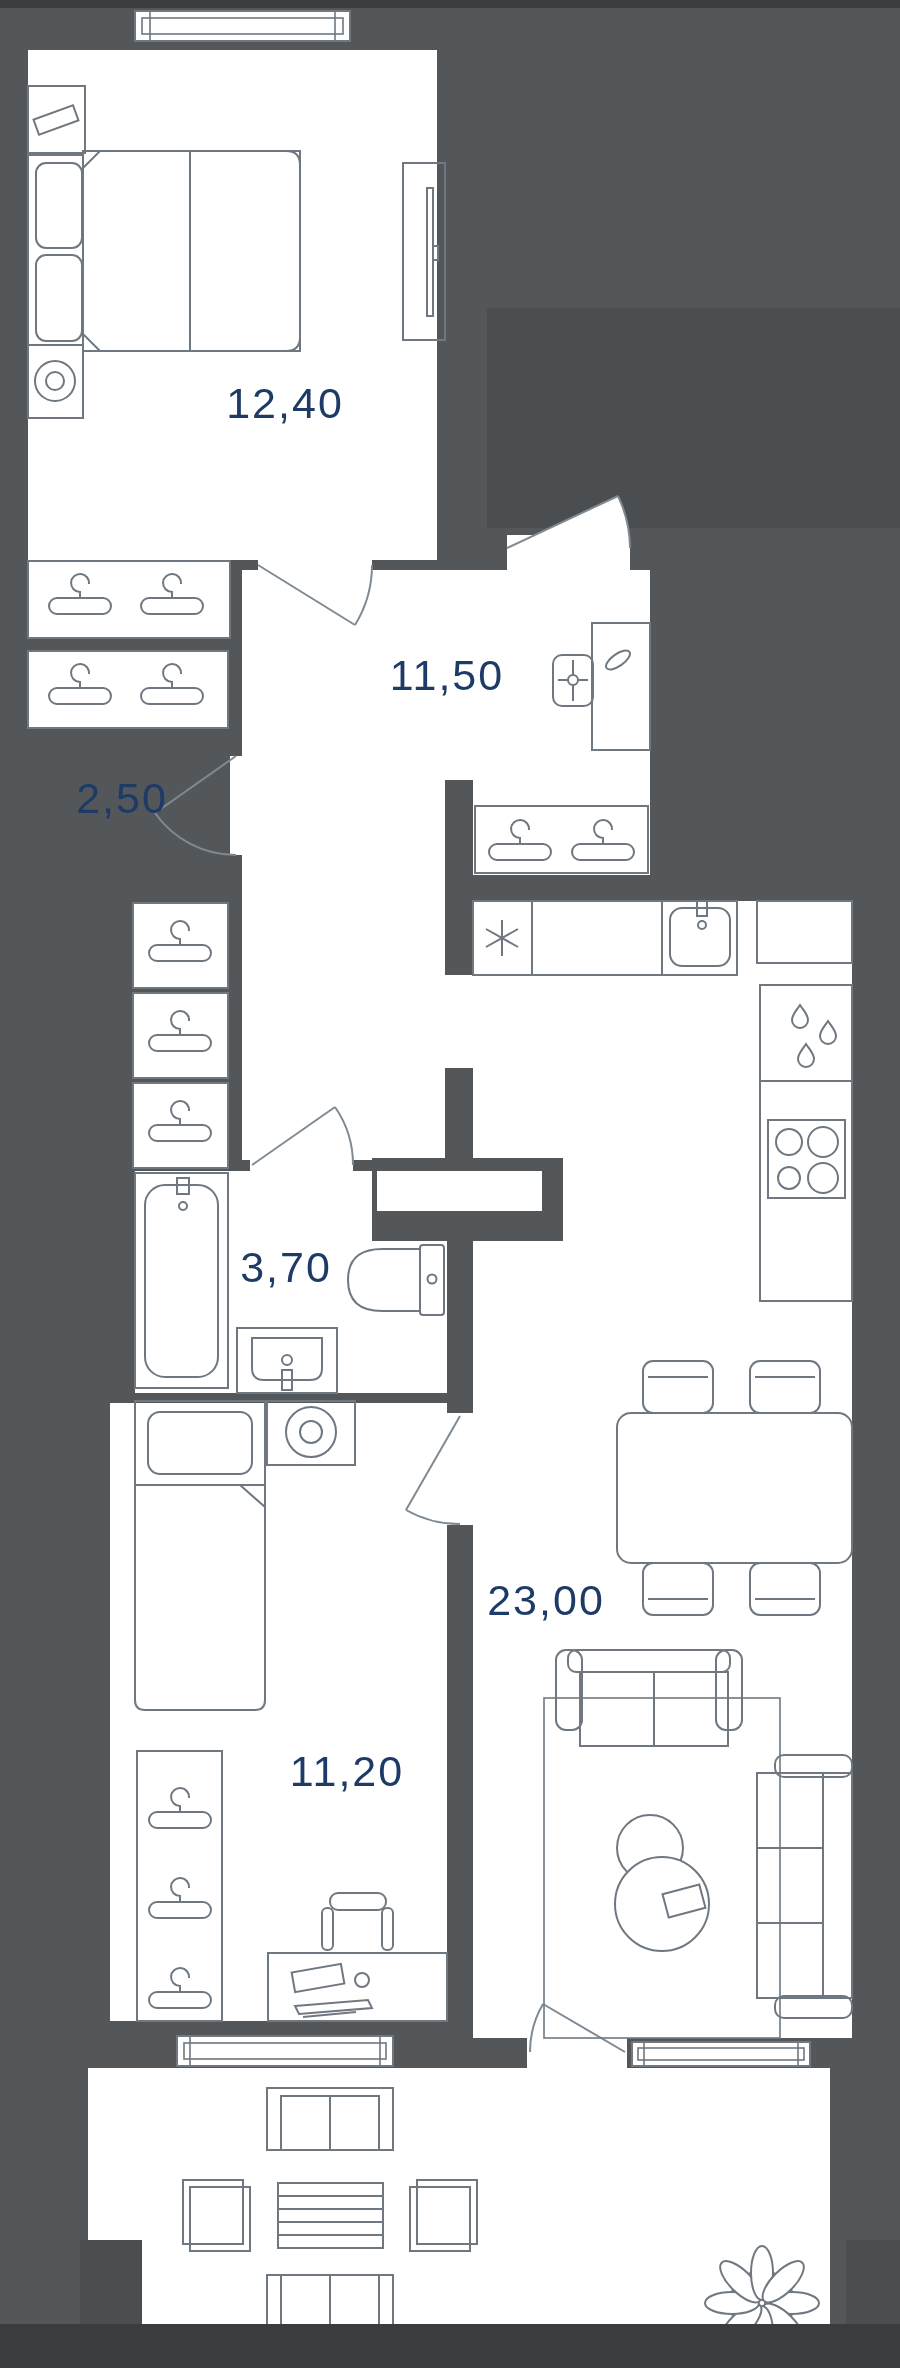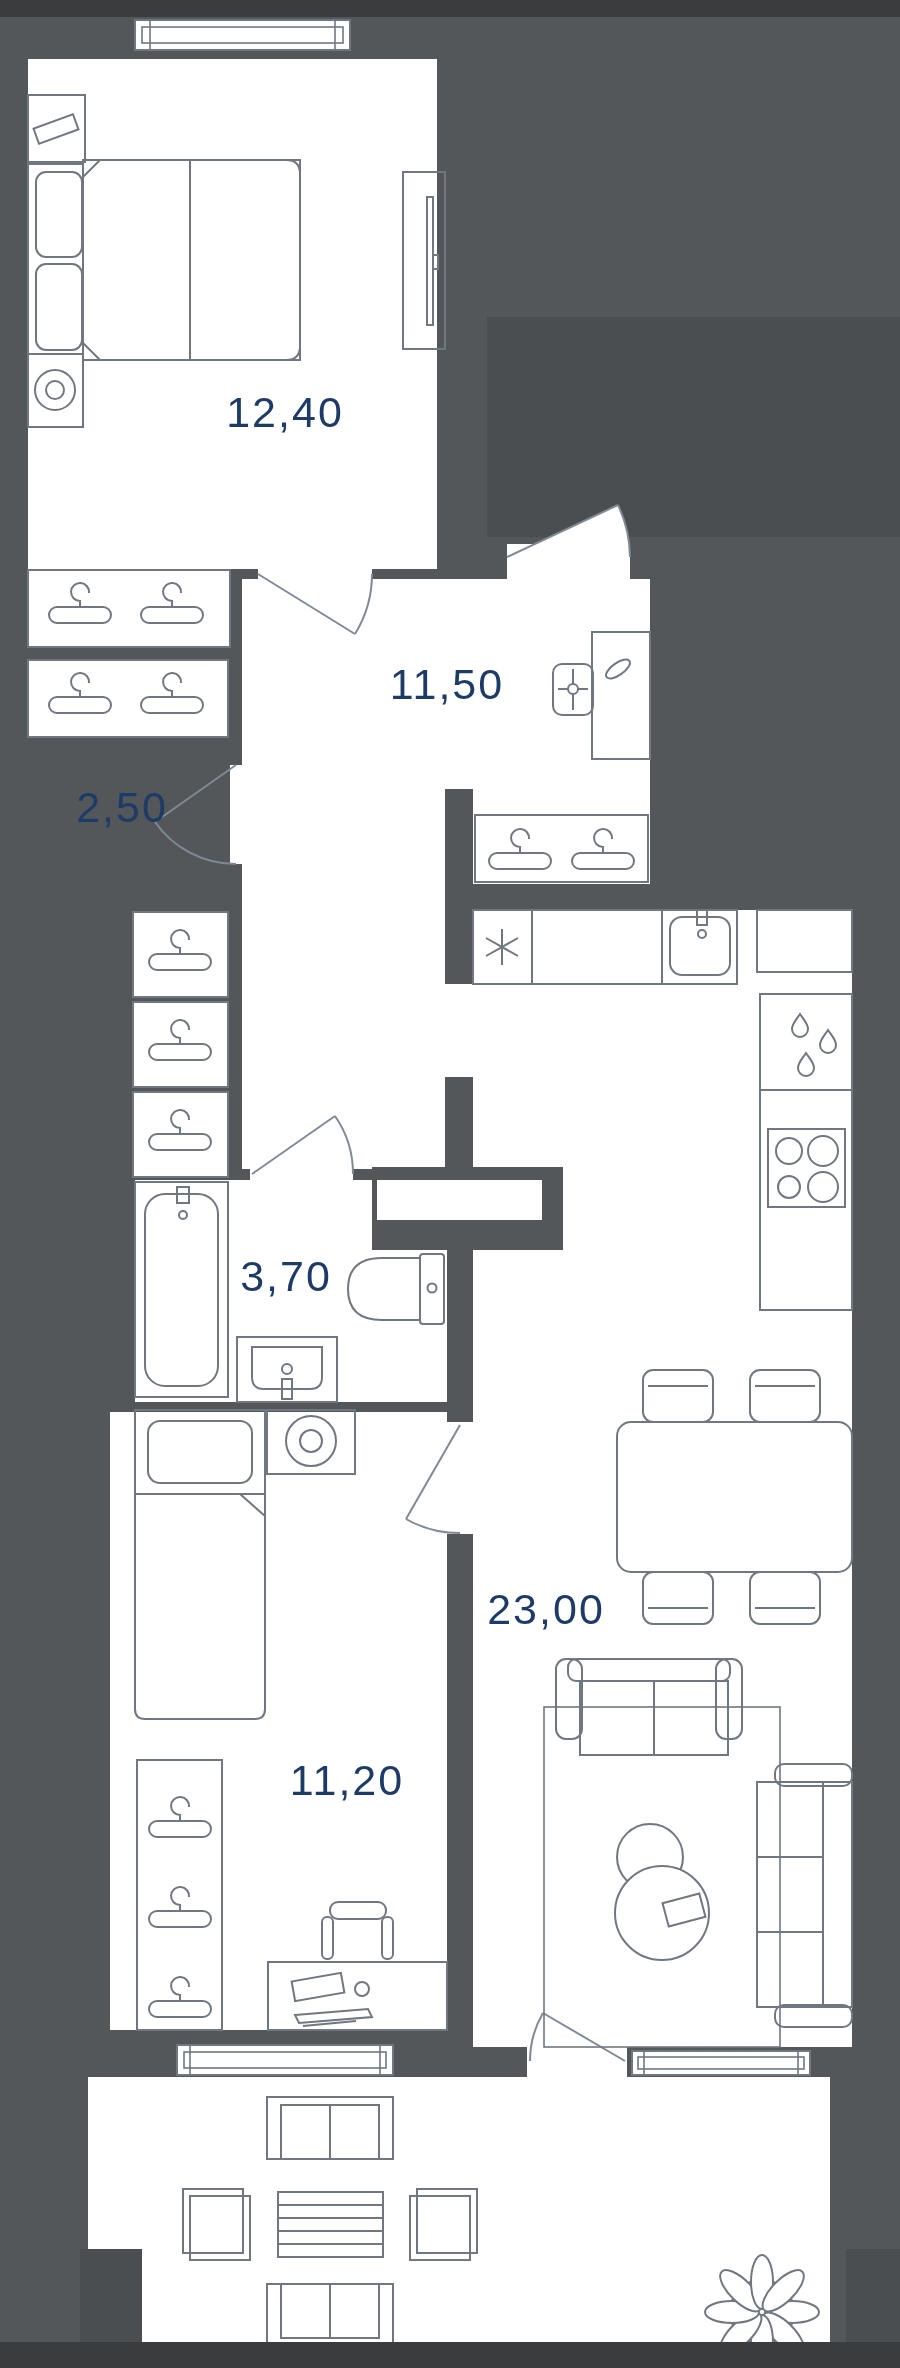--- a/index.html
+++ b/index.html
@@ -1,17 +1,17 @@
 <!DOCTYPE html>
 <html style="--background: #54575A; --wall: #54575A; --pier: #4B4E51; --room: #FFFFFF; --line: #6F7881; --door: #7E8A94; --label: #1D3B66;"><head>
 <meta charset="utf-8">
 <style>
   html,body{margin:0;padding:0;}
   body{background:#3a3c3e;font-family:"Liberation Sans",sans-serif;}
-  #stage{width:900px;height:2308px;margin:17px auto;background:var(--background,#54575A);}
+  #stage{width:900px;height:2308px;margin:8px auto;background:var(--background,#54575A);}
   svg{display:block;}
   .white{fill:#fff;stroke:none;}
   .dark{fill:var(--wall,#54575A);stroke:none;}
   .darker{fill:var(--pier,#4B4E51);stroke:none;}
   .ln{fill:none;stroke:var(--line,#6F7881);stroke-width:2;}
   .lnw{fill:#fff;stroke:var(--line,#6F7881);stroke-width:2;}
   .thin{fill:none;stroke:var(--line,#6F7881);stroke-width:1.6;}
   .door{fill:none;stroke:var(--door,#7E8A94);stroke-width:2;}
   .doorfill{fill:#fff;stroke:none;}
   text.label{fill:var(--label,#1D3B66);font-family:"Liberation Sans",sans-serif;

